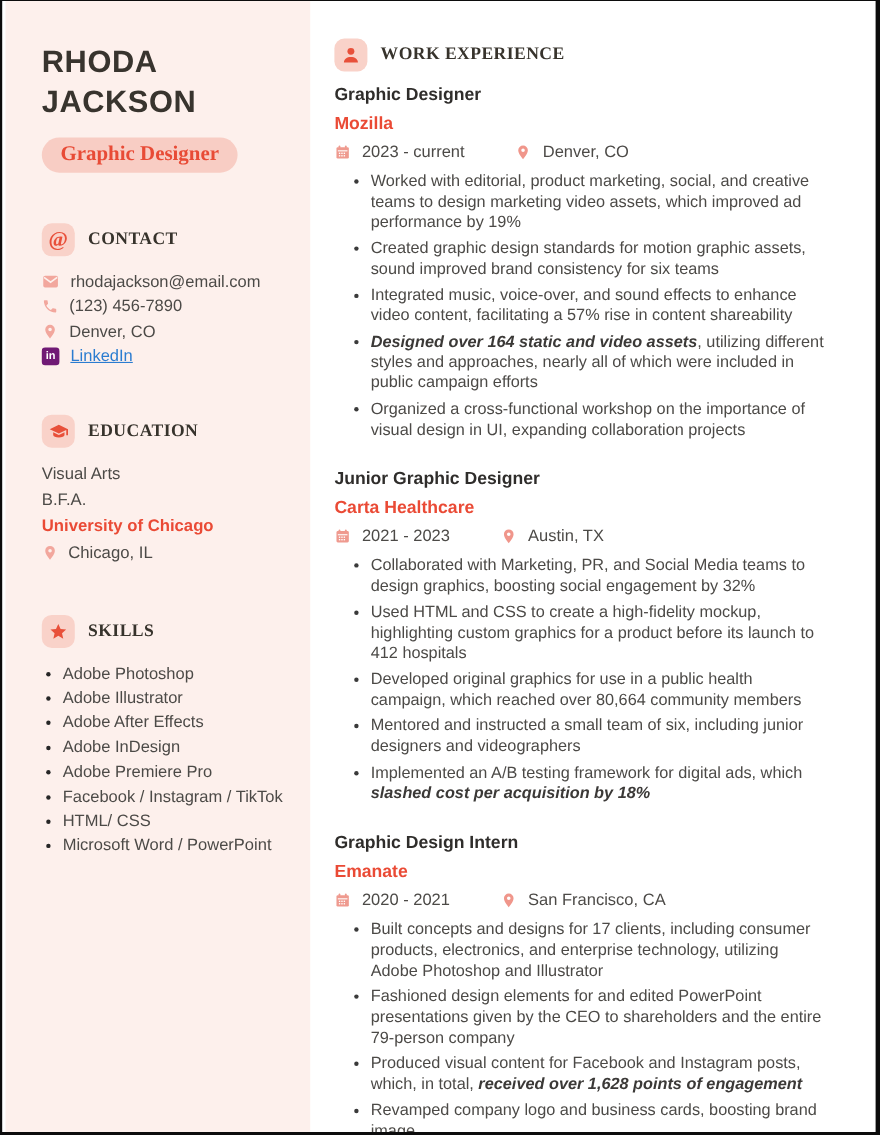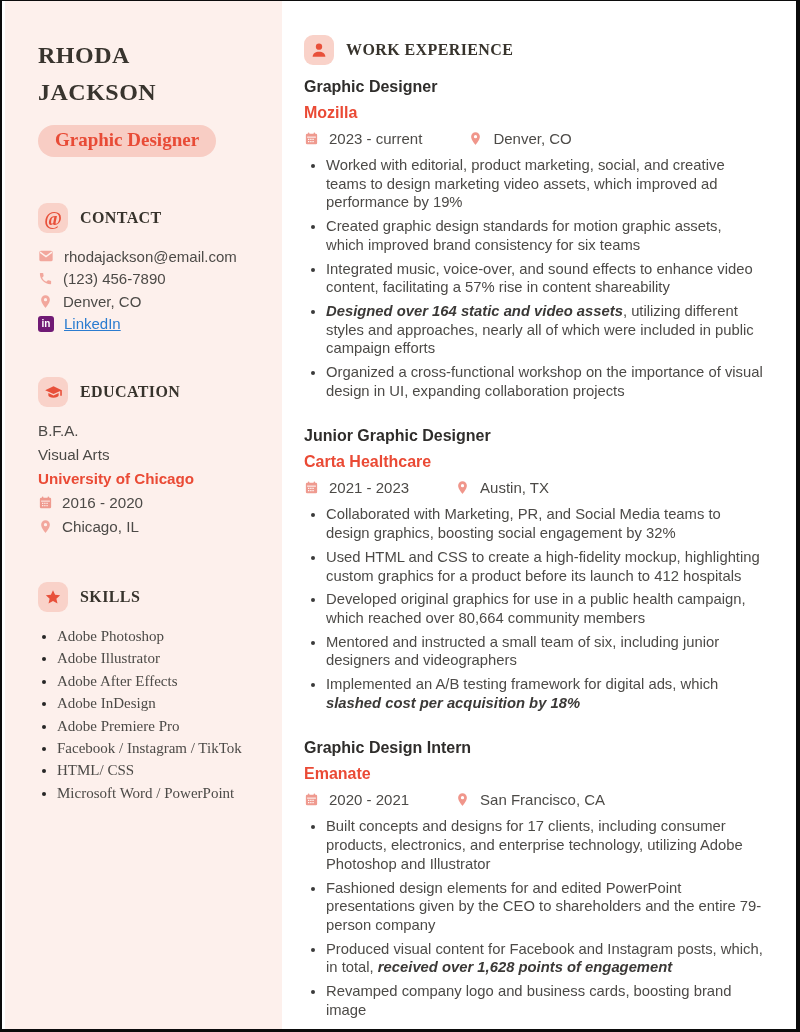--- a/index.html
+++ b/index.html
@@ -9,22 +9,22 @@
     background:#fff;display:flex;overflow:hidden;
     font-family:"Liberation Sans","DejaVu Sans",sans-serif;
     -webkit-font-smoothing:antialiased;
   }
   
   .sidebar{
     width:277px;flex:0 0 277px;background:#fdf0ec;margin-left:3px;
     box-sizing:border-box;padding:36px 22px 20px 33px;
   }
   .name{
-    font-family:Liberation Serif, serif;
-    font-weight:700;font-size:24px;line-height:37px;color:#38342e;
+    font-family:Liberation Sans, sans-serif;
+    font-weight:700;font-size:28px;line-height:37px;color:#38342e;
     letter-spacing:.5px;margin:0;
   }
   .badge{
     display:inline-block;margin-top:14px;background:#f8cdc4;color:#e84b36;
     font-family:"Liberation Serif","DejaVu Serif",serif;font-weight:700;
     font-size:19px;padding:4px 17px 6px;border-radius:18px;
   }
   .sec-head{display:flex;align-items:center;gap:12px;}
   .chip{
     width:30px;height:30px;border-radius:9px;background:#f9d2c9;flex:0 0 30px;
@@ -38,32 +38,32 @@
   .contact-sec{margin-top:46px;}
   .contact-list{margin:12px 0 0;padding:0;list-style:none;}
   .contact-list li{display:flex;align-items:center;gap:10px;height:22.5px;font-size:15px;color:#4c4a47;}
   .link{color:#2b7cd0;text-decoration:underline;cursor:pointer;}
   .edu-sec{margin-top:42px;}
   .edu-body{margin-top:12px;font-size:15.2px;color:#4c4a47;}
   .edu-line{line-height:24px;}
   .edu-school{line-height:24px;font-weight:700;color:#ea4a35;}
   .edu-meta{display:flex;align-items:center;gap:9px;line-height:23.5px;}
   .skills-sec{margin-top:44px;}
-  .skills-list{margin:13px 0 16px;padding-left:19px;font-family:Liberation Serif, serif;}
+  .skills-list{margin:13px 0 16px;padding-left:19px;}
   .skills-list li{font-size:15px;line-height:22.4px;color:#4c4a47;}
   .skills-list li::marker{color:#262626;}
   
   .main{flex:1;box-sizing:border-box;padding:34px 28px 0 22px;}
   .job{margin-top:27px;}
   .job:first-of-type{margin-top:13px;}
   .job-title{font-size:16px;font-weight:700;color:#2f2d2b;}
   .job-company{font-size:16px;font-weight:700;color:#ea4a35;margin-top:8px;}
   .job-meta{display:flex;align-items:center;gap:46px;margin-top:8px;font-size:15px;color:#4c4a47;}
   .meta-item{display:flex;align-items:center;gap:10px;}
-  .bullets{margin:9px 5px 0;padding-left:17px;max-width:470px;}
+  .bullets{margin:9px 16px 0;padding-left:17px;max-width:470px;}
   .bullets li{font-size:14.8px;line-height:18.7px;margin-bottom:5px;color:#4c4a47;}
   .bullets li::marker{color:#3a3a3a;}
   .bi{font-weight:700;font-style:italic;color:#3b3937;}
   svg{display:block;}
 </style>
 </head>
 <body>
 
 <div class="page">
 
@@ -122,40 +122,23 @@
       <div class="sec-head">
         <span class="chip">
           <svg width="19" height="19" viewBox="0 0 24 24">
               <path d="M12 4 1.5 9l10.5 5 8.5-4.05V16h2V9L12 4z" fill="#e8503a"></path>
               <path d="M5.5 12.6v3.2c0 1.5 2.9 2.7 6.5 2.7s6.5-1.2 6.5-2.7v-3.2L12 15.7l-6.5-3.1z" fill="#e8503a"></path>
             </svg>
         </span>
         <h2 class="sec-title">EDUCATION</h2>
       </div>
       <div class="edu-body">
+        <div class="edu-line">Visual Arts</div>
         <div class="edu-line">B.F.A.</div>
-        <div class="edu-line">Visual Arts</div>
         <div class="edu-school">University of Chicago</div>
-        <div class="edu-meta">
-          <span>
-            <svg width="15" height="15" viewBox="0 0 24 24">
-                <rect x="3" y="4.5" width="18" height="16.5" rx="2" fill="#ef9a8f"></rect>
-                <rect x="6.2" y="2.2" width="2.4" height="4.2" rx="1.1" fill="#ef9a8f"></rect>
-                <rect x="15.4" y="2.2" width="2.4" height="4.2" rx="1.1" fill="#ef9a8f"></rect>
-                <rect x="5" y="9" width="14" height="1.6" fill="#fdf0ec"></rect>
-                <rect x="6.5" y="12.4" width="2" height="2" fill="#fdf0ec"></rect>
-                <rect x="10" y="12.4" width="2" height="2" fill="#fdf0ec"></rect>
-                <rect x="13.5" y="12.4" width="2" height="2" fill="#fdf0ec"></rect>
-                <rect x="6.5" y="16" width="2" height="2" fill="#fdf0ec"></rect>
-                <rect x="10" y="16" width="2" height="2" fill="#fdf0ec"></rect>
-                <rect x="13.5" y="16" width="2" height="2" fill="#fdf0ec"></rect>
-              </svg>
-          </span>
-          <span>2016 - 2020</span>
-        </div>
         <div class="edu-meta">
           <span>
             <svg width="15" height="15" viewBox="0 0 24 24">
                 <path fill-rule="evenodd" d="M12 2a7 7 0 0 0-7 7c0 5.25 7 13 7 13s7-7.75 7-13a7 7 0 0 0-7-7zm0 9.6a2.6 2.6 0 1 1 0-5.2 2.6 2.6 0 0 1 0 5.2z" fill="#f2a79d"></path>
               </svg>
           </span>
           <span>Chicago, IL</span>
         </div>
       </div>
     </section>
@@ -219,21 +202,21 @@
               <span>
                 <svg width="15" height="15" viewBox="0 0 24 24">
                   <path fill-rule="evenodd" d="M12 2a7 7 0 0 0-7 7c0 5.25 7 13 7 13s7-7.75 7-13a7 7 0 0 0-7-7zm0 9.6a2.6 2.6 0 1 1 0-5.2 2.6 2.6 0 0 1 0 5.2z" fill="#f0968b"></path>
                 </svg>
               </span>
               <span>Denver, CO</span>
             </span>
           </div>
           <ul class="bullets">
             <li>Worked with editorial, product marketing, social, and creative teams to design marketing video assets, which improved ad performance by 19%</li>
-            <li>Created graphic design standards for motion graphic assets, which improved brand consistency for six teams</li>
+            <li>Created graphic design standards for motion graphic assets, sound improved brand consistency for six teams</li>
             <li>Integrated music, voice-over, and sound effects to enhance video content, facilitating a 57% rise in content shareability</li>
             <li><strong class="bi">Designed over 164 static and video assets</strong>, utilizing different styles and approaches, nearly all of which were included in public campaign efforts</li>
             <li>Organized a cross-functional workshop on the importance of visual design in UI, expanding collaboration projects</li>
           </ul>
         </div>
         <div class="job">
           <div class="job-title">Junior Graphic Designer</div>
           <div class="job-company">Carta Healthcare</div>
           <div class="job-meta">
             <span class="meta-item">

